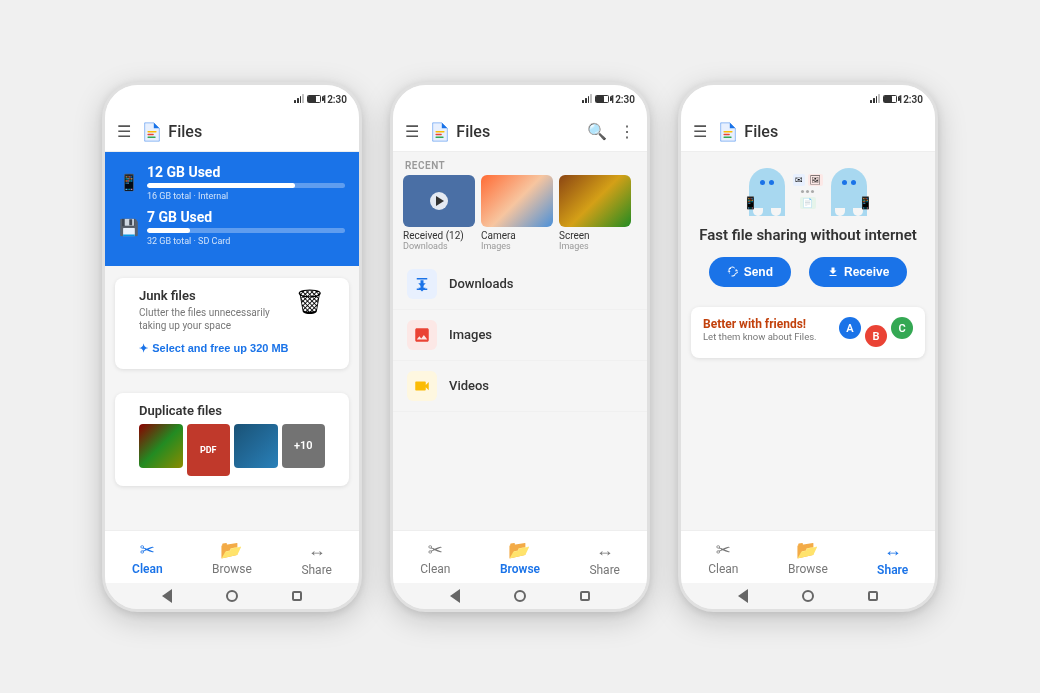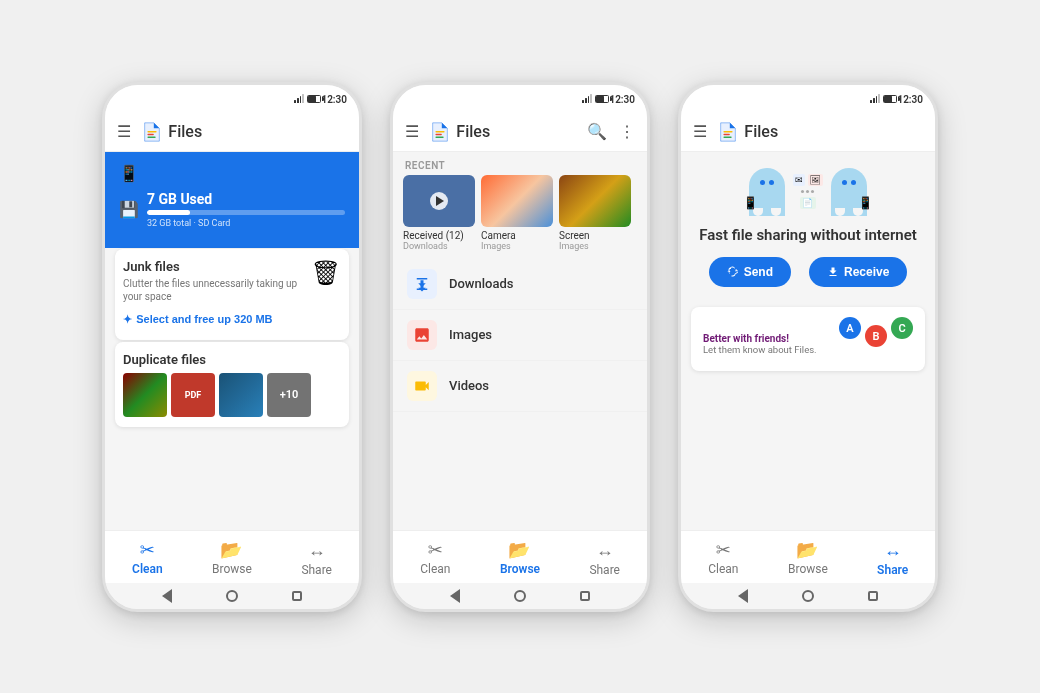--- a/index.html
+++ b/index.html
@@ -178,23 +178,23 @@
       background: white;
       border-radius: 3px;
     }
     .storage-label {
       font-size: 9px;
       color: rgba(255,255,255,0.8);
     }
 
     .card {
       background: white;
-      margin: 1px 10px;
+      margin: 12px 10px;
       border-radius: 8px;
-      padding: 10px 8px;
+      padding: 10px 24px;
       box-shadow: 0 1px 4px rgba(0,0,0,0.1);
     }
     .card-title {
       font-size: 13px;
       font-weight: 600;
       color: #333;
       margin-bottom: 3px;
     }
     .card-desc {
       font-size: 10px;
@@ -411,24 +411,23 @@
       padding: 10px 12px;
       box-shadow: 0 1px 4px rgba(0,0,0,0.1);
     }
     .friends-header {
       display: flex;
       justify-content: space-between;
       align-items: flex-start;
       margin-bottom: 6px;
     }
     .friends-title {
-      font-size: 10px;
+      font-size: 12px;
       font-weight: 700;
-      color: #701a75;
-      margin-top: 16px;
+      color: #c2410c;
     }
     .friends-desc {
       font-size: 9.5px;
       color: #777;
     }
     .friends-avatars {
       display: flex;
       gap: 4px;
     }
     .avatar-circle {
@@ -530,20 +529,27 @@
         </svg>
         <span class="app-title">Files</span>
       </div>
     </div>
 
     <div class="phone-content">
 
       <div class="storage-banner">
         <div class="storage-row">
           <span class="storage-device-icon">📱</span>
+          <div class="storage-info">
+            <div class="storage-used">12 GB Used</div>
+            <div class="storage-progress">
+              <div class="storage-progress-fill" style="width:75%;"></div>
+            </div>
+            <div class="storage-label">16 GB total · Internal</div>
+          </div>
         </div>
         <div class="storage-row">
           <span class="storage-device-icon">💾</span>
           <div class="storage-info">
             <div class="storage-used">7 GB Used</div>
             <div class="storage-progress">
               <div class="storage-progress-fill" style="width:22%;"></div>
             </div>
             <div class="storage-label">32 GB total · SD Card</div>
           </div>
@@ -561,21 +567,21 @@
             </button>
           </div>
           <div class="junk-emoji">🗑</div>
         </div>
       </div>
 
       <div class="card">
         <div class="card-title">Duplicate files</div>
         <div class="duplicate-card-content">
           <div class="dup-thumb dup-thumb-1" style="width:44px;height:44px;border-radius:4px;"></div>
-          <div class="dup-thumb dup-thumb-2" style="width:44px;height:44px;">PDF</div>
+          <div class="dup-thumb dup-thumb-2" style="width:44px;height:52px;">PDF</div>
           <div class="dup-thumb dup-thumb-3" style="width:44px;height:44px;border-radius:4px;"></div>
           <div class="dup-more">+10</div>
         </div>
       </div>
     </div>
 
     <div class="bottom-nav">
       <div class="nav-item">
         <span class="nav-icon active">✂</span>
         <span class="nav-label active">Clean</span>

